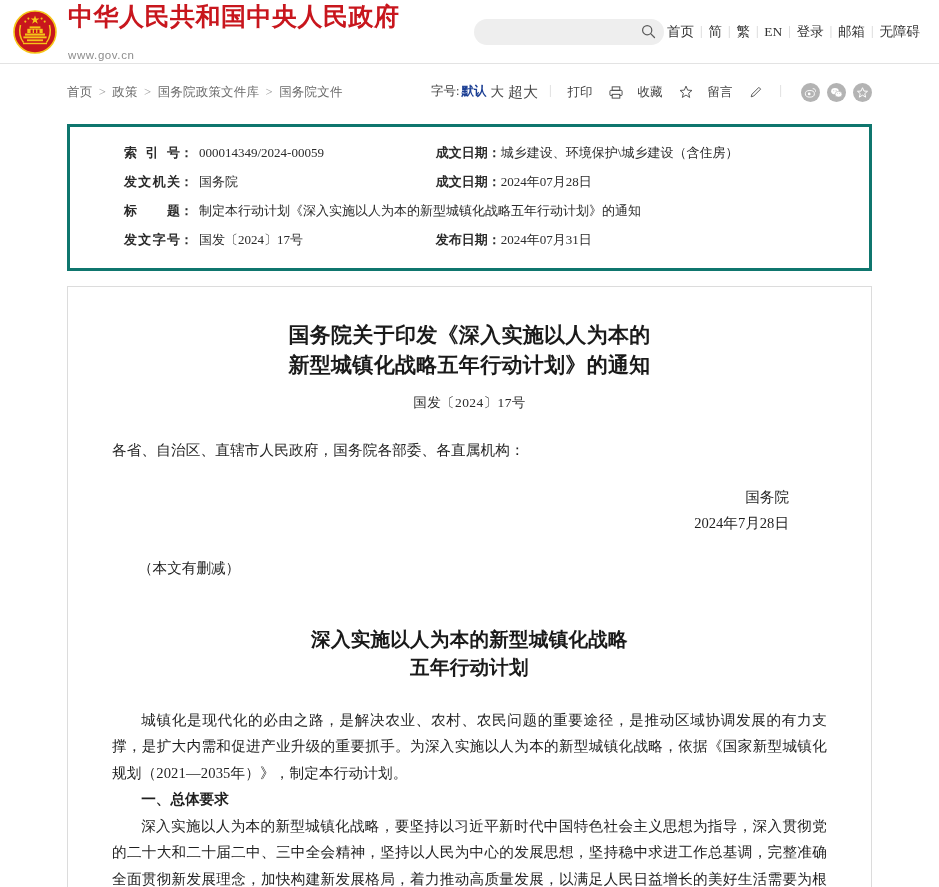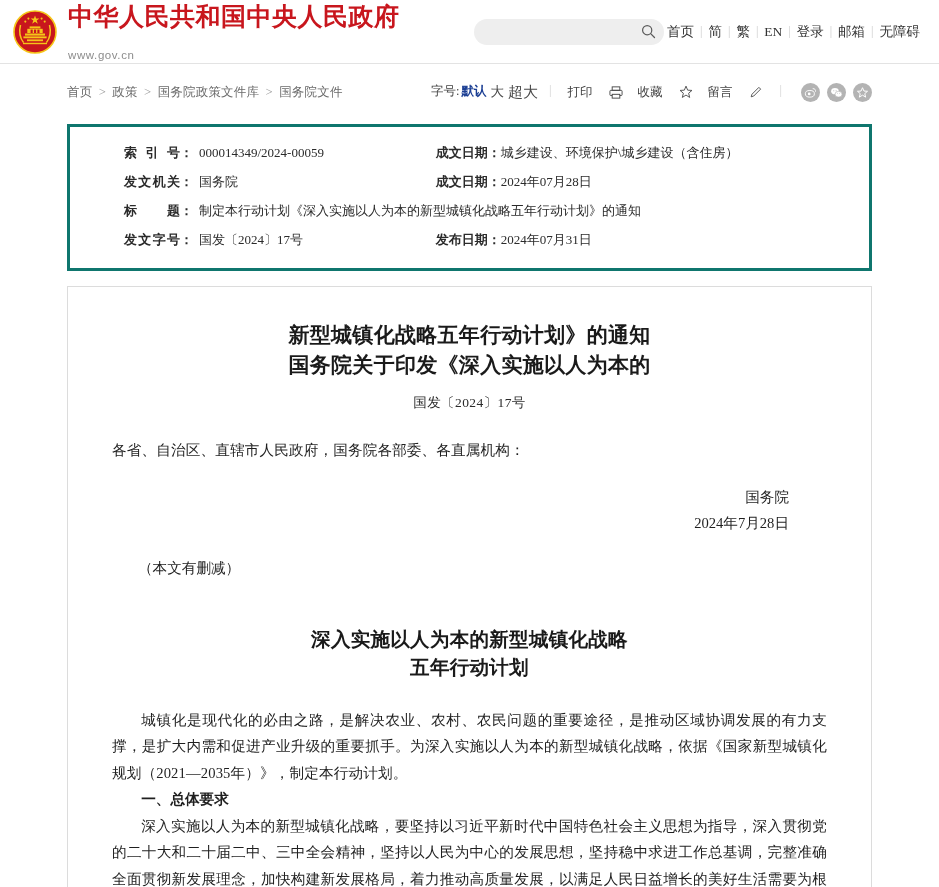--- a/index.html
+++ b/index.html
@@ -433,22 +433,22 @@
           <td class="m-lab2">发布日期</td>
           <td class="m-val">2024年07月31日</td>
         </tr>
       </tbody>
         </table>
     </div>
 
     <div class="doc-card">
 
       <div class="doc-title">
+        <div>国务院关于印发《深入实施以人为本的</div>
         <div>新型城镇化战略五年行动计划》的通知</div>
-        <div>国务院关于印发《深入实施以人为本的</div>
       </div>
 
       <div class="doc-docnum">国发〔2024〕17号</div>
 
       <div class="p-body salutation">各省、自治区、直辖市人民政府，国务院各部委、各直属机构：</div>
 
       <div class="sign-block">
         <div>国务院</div>
         <div>2024年7月28日</div>
       </div>

